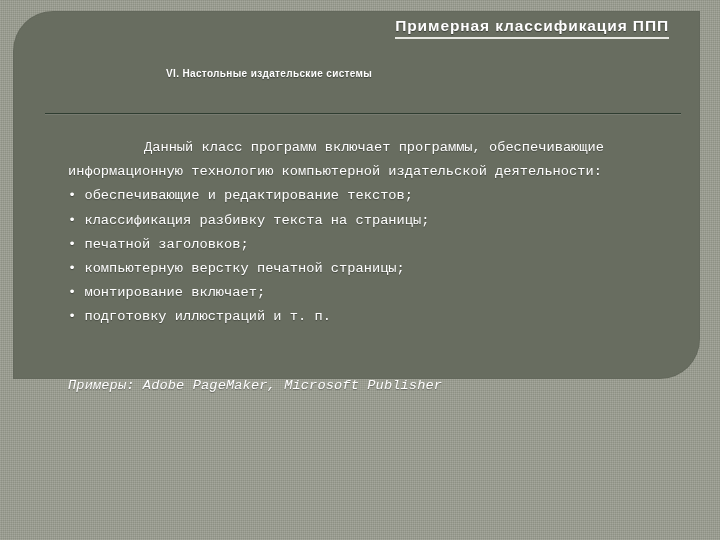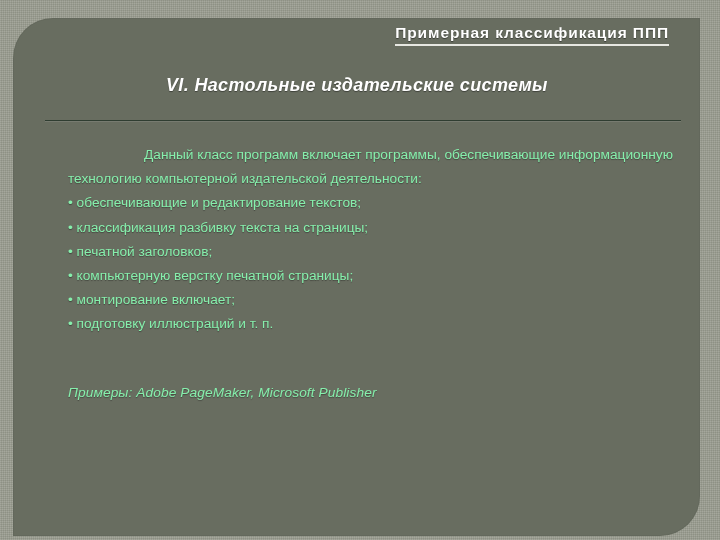--- a/index.html
+++ b/index.html
@@ -23,23 +23,23 @@
     background-image:
       repeating-linear-gradient(0deg,  rgba(255,255,255,0.055) 0 1px, rgba(0,0,0,0.045) 1px 2px),
       repeating-linear-gradient(90deg, rgba(255,255,255,0.055) 0 1px, rgba(0,0,0,0.045) 1px 2px);
     overflow: hidden;
   }
 
   
   #panel {
     position: absolute;
     left: 13px;
-    top: 18px;
+    top: 11px;
     width: 687px;
-    height: 518px;
+    height: 368px;
     background: #686d60;
     border-top-left-radius: 40px;
     border-bottom-right-radius: 40px;
     box-shadow: inset 0 0 0 1px rgba(0,0,0,0.04);
   }
 
   
   .slide-title {
     position: absolute;
     right: 31px;
@@ -58,23 +58,22 @@
     margin-top: 2px;
     opacity: 0.92;
   }
 
   
   .slide-subtitle {
     position: absolute;
     left: 153px;
     top: 57px;
     color: #ffffff;
-    font-size: 18px;
+    font-size: 10px;
     font-weight: bold;
-    font-style: italic;
     letter-spacing: 0.35px;
     white-space: nowrap;
     text-shadow: 0 1px 1px rgba(0,0,0,0.4);
   }
 
   
   .divider {
     position: absolute;
     left: 32px;
     top: 102px;
@@ -83,24 +82,25 @@
     background: #2f3d31;
     box-shadow: 0 1px 0 rgba(255,255,255,0.10);
   }
 
   
   .body-block {
     position: absolute;
     left: 55px;
     top: 125px;
     width: 615px;
-    color: #86efac;
+    color: #ffffff;
     font-size: 13.7px;
     line-height: 24.2px;
     text-shadow: 0 1px 1px rgba(0,0,0,0.35);
+    font-family: Liberation Mono, monospace;
   }
   .body-block p {
     margin: 0;
     white-space: nowrap;
   }
   .body-block p.intro {
     white-space: normal;
     text-indent: 76px;
   }
   .body-block p.example {

